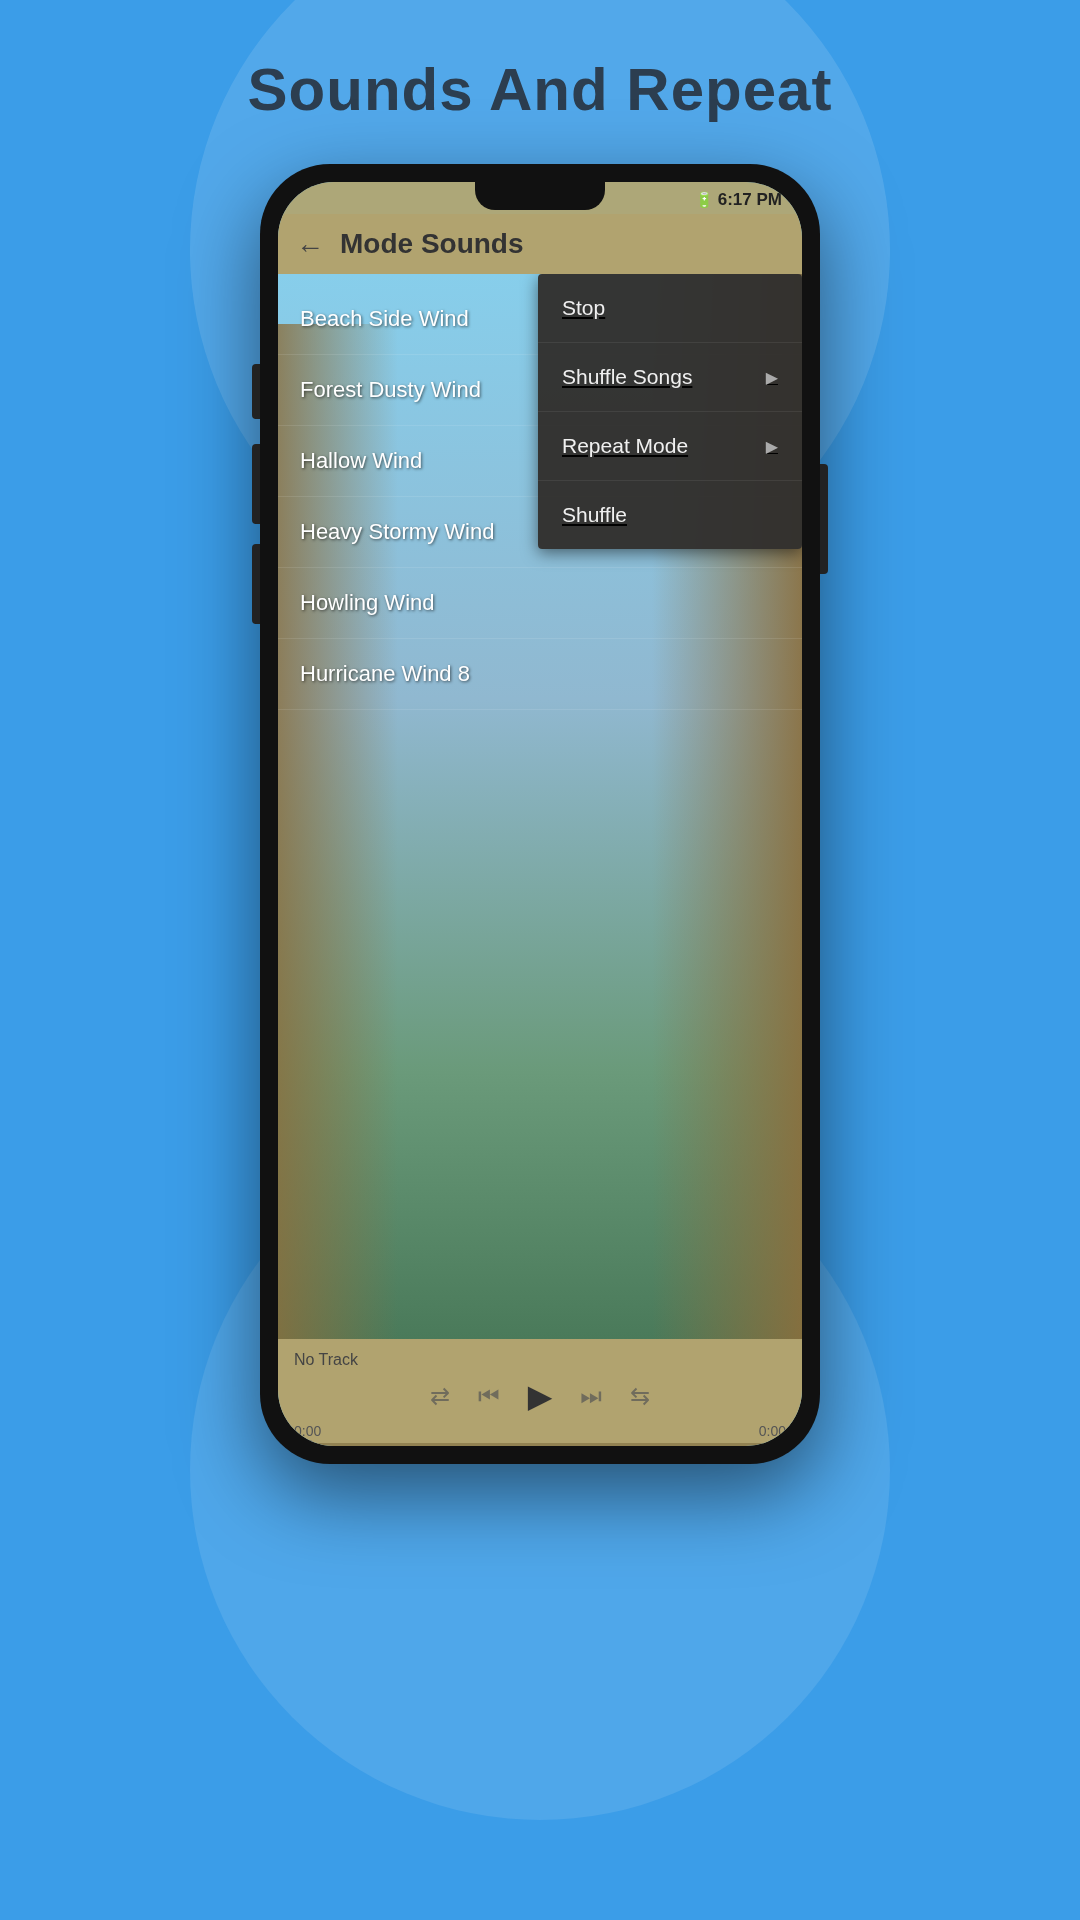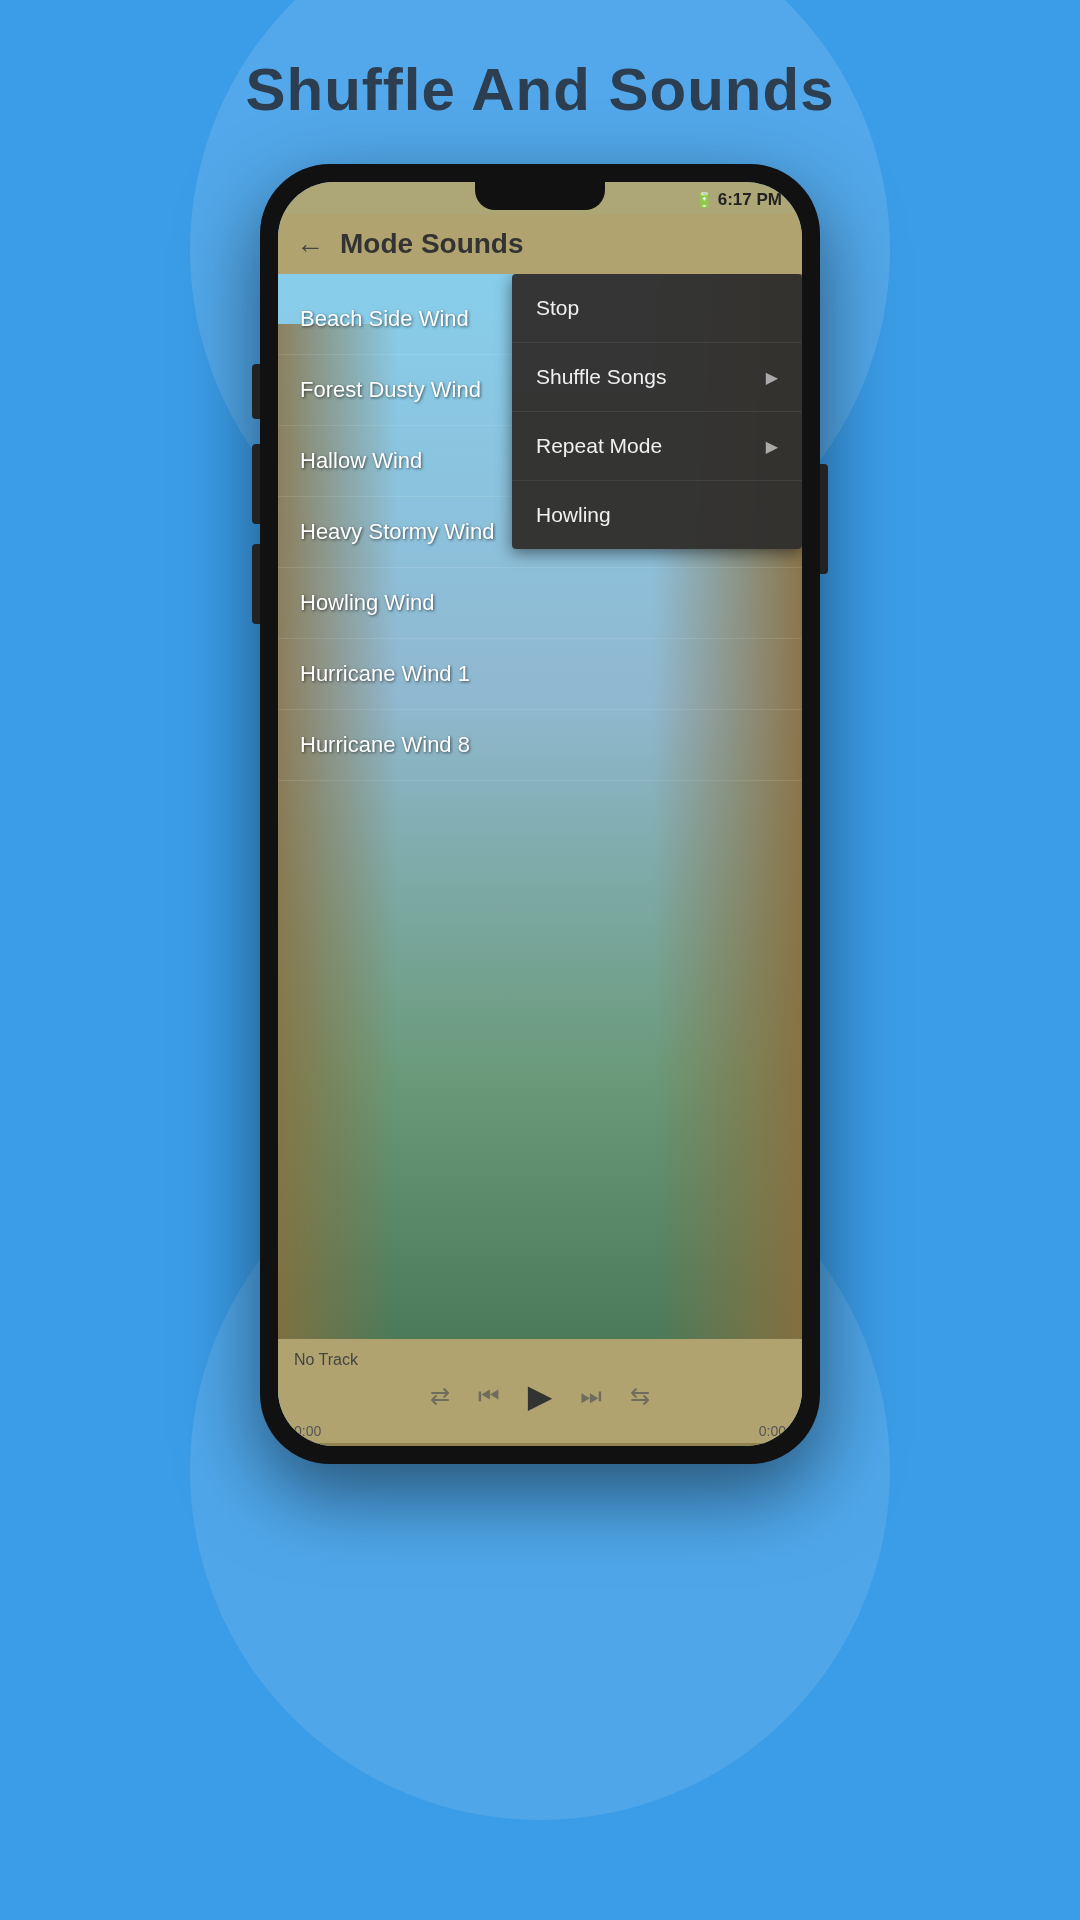--- a/index.html
+++ b/index.html
@@ -169,26 +169,27 @@
       text-shadow: 1px 1px 3px rgba(0,0,0,0.6);
       border-bottom: 1px solid rgba(255,255,255,0.1);
       cursor: pointer;
     }
 
     
     .dropdown-menu {
       position: absolute;
       top: 0;
       right: 0;
-      width: 290px;
+      width: 264px;
       background: rgba(50,48,45,0.97);
       border-radius: 4px;
       z-index: 10;
       overflow: hidden;
       box-shadow: 0 4px 16px rgba(0,0,0,0.5);
+      text-decoration: underline;
     }
     .dropdown-item {
       display: flex;
       align-items: center;
       justify-content: space-between;
       padding: 22px 24px;
       font-size: 21px;
       color: #f0f0f0;
       cursor: pointer;
       border-bottom: 1px solid rgba(255,255,255,0.07);
@@ -292,21 +293,21 @@
       background: #222;
       border-radius: 0 4px 4px 0;
     }
   </style>
 </head>
 <body>
 
 <div class="bg-circle-top"></div>
 <div class="bg-circle-bottom"></div>
 
-<h1 class="page-title">Shuffle And Sounds</h1>
+<h1 class="page-title">Sounds And Repeat</h1>
 
 <div class="phone-frame">
 
   <div class="side-btn-left"></div>
   <div class="side-btn-left2"></div>
   <div class="side-btn-left3"></div>
   <div class="side-btn-right"></div>
 
   <div class="phone-screen">
 
@@ -325,38 +326,37 @@
       <div class="bg-scene"></div>
       <div class="grass-left"></div>
       <div class="grass-right"></div>
 
       <div class="song-list">
         <div class="song-item">Beach Side Wind</div>
         <div class="song-item">Forest Dusty Wind</div>
         <div class="song-item">Hallow Wind</div>
         <div class="song-item">Heavy Stormy Wind</div>
         <div class="song-item">Howling Wind</div>
-        <div class="song-item">Hurricane Wind 1</div>
         <div class="song-item">Hurricane Wind 8</div>
       </div>
 
       <div class="dropdown-menu">
         <div class="dropdown-item">
           <span>Stop</span>
         </div>
         <div class="dropdown-item">
           <span>Shuffle Songs</span>
           <span class="chevron-right">▶</span>
         </div>
         <div class="dropdown-item">
           <span>Repeat Mode</span>
           <span class="chevron-right">▶</span>
         </div>
         <div class="dropdown-item">
-          <span>Howling</span>
+          <span>Shuffle</span>
         </div>
       </div>
     </div>
 
     <div class="player-bar">
       <div class="no-track">No Track</div>
       <div class="player-controls">
         <span class="ctrl-btn">⇄</span>
         <span class="ctrl-btn">⏮</span>
         <span class="ctrl-btn play">▶</span>

